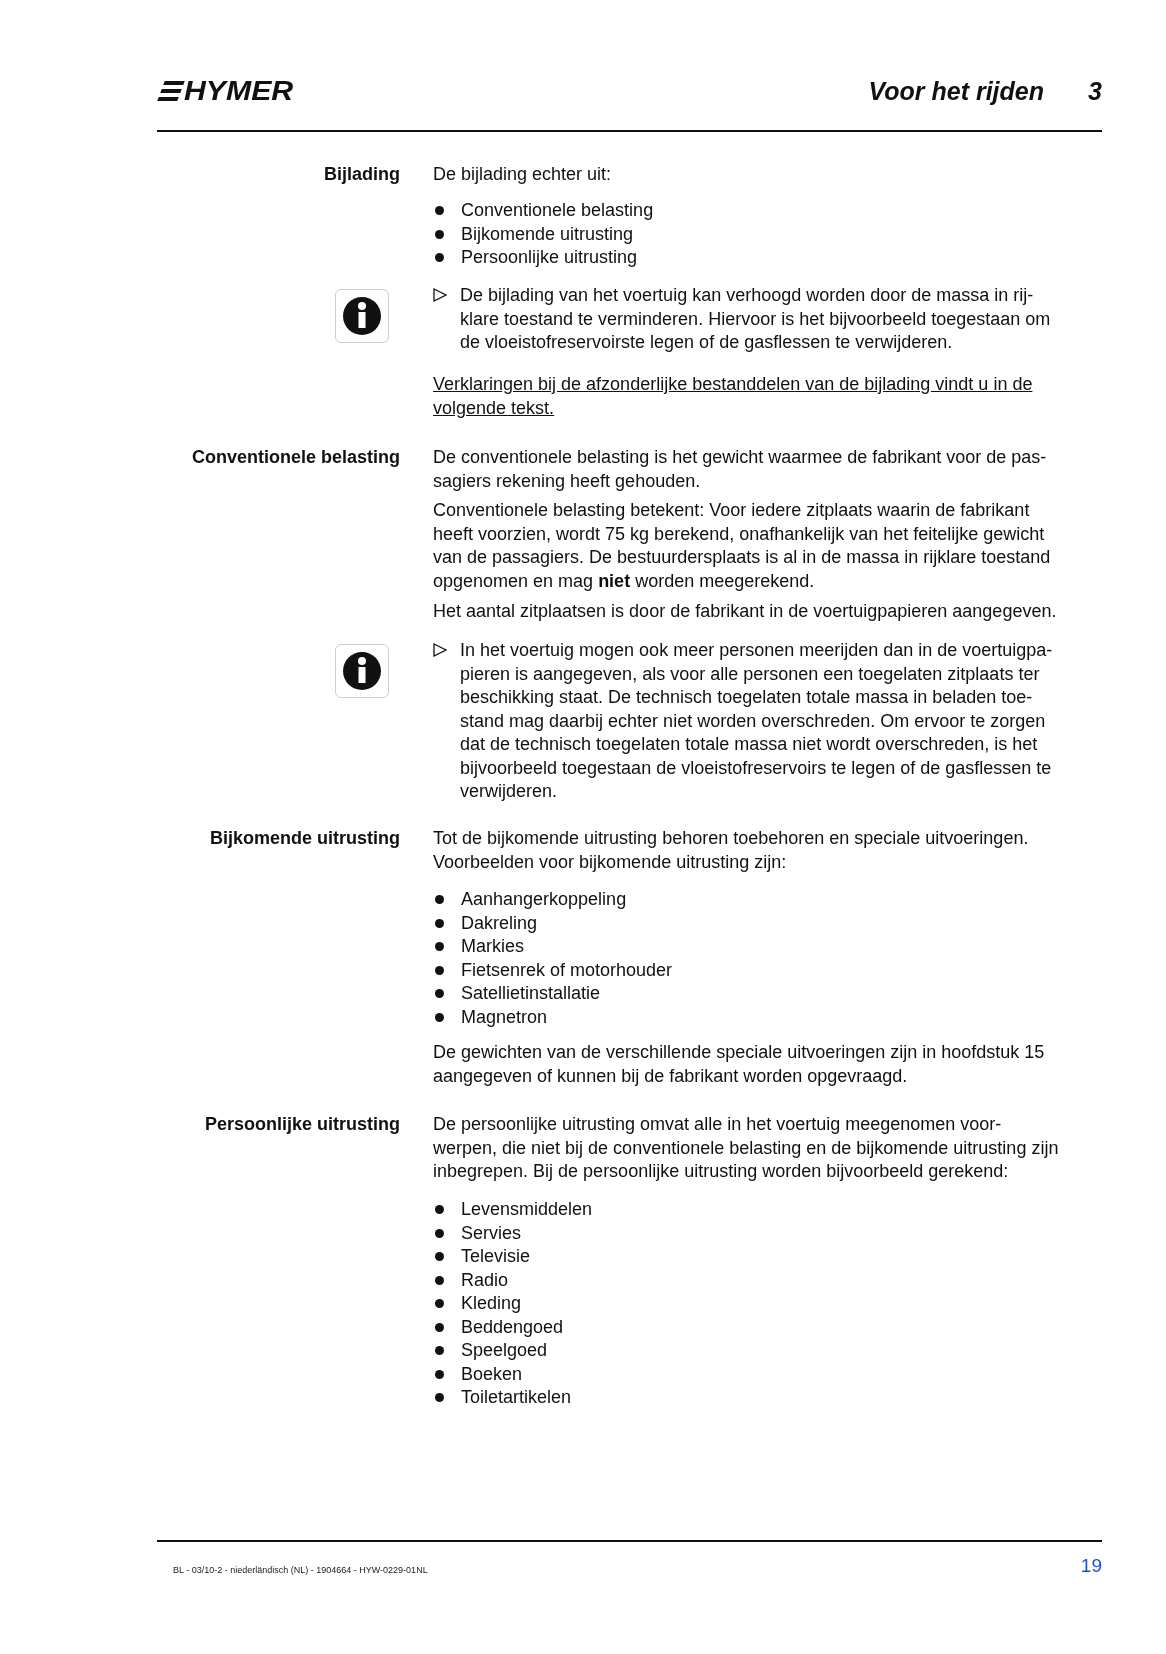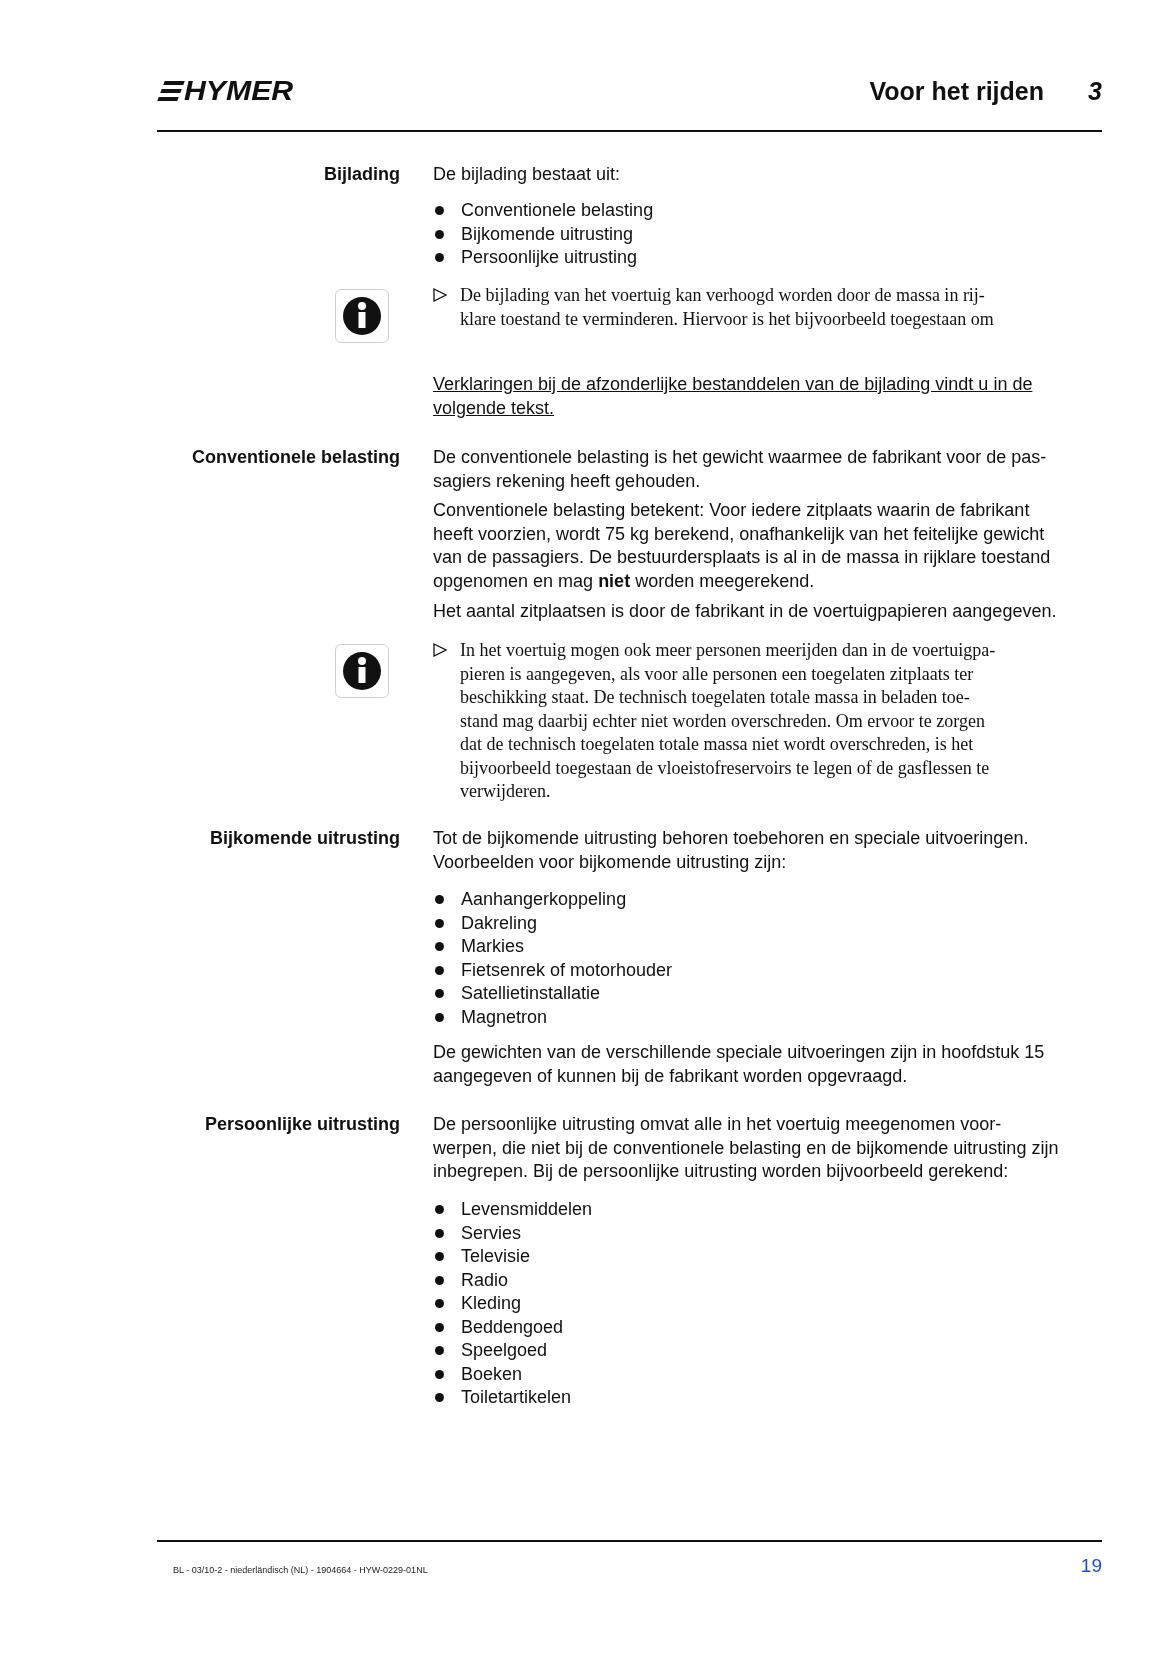--- a/index.html
+++ b/index.html
@@ -4,34 +4,34 @@
 <style>
   html, body { margin: 0; padding: 0; background: #ffffff; }
   body { width: 1166px; height: 1654px; position: relative; overflow: hidden;
          font-family: "Liberation Sans", sans-serif; color: #111111; }
   .logo { position: absolute; left: 158px; top: 76px; height: 30px; display: flex; align-items: center; }
   .logo-bars { position: relative; width: 26px; height: 22px; margin-right: 0px; }
   .logo-bars span { position: absolute; height: 4px; background: #111; transform: skewX(-20deg); }
   .logo-text { font-family: "Liberation Sans", sans-serif; font-weight: 700; font-style: italic;
                font-size: 27px; letter-spacing: 0px; transform: scaleX(1.12); transform-origin: left center;
                line-height: 30px; color: #111; }
-  .hdr-title { position: absolute; right: 122px; top: 76px; font-size: 25px; font-weight: 700; 
+  .hdr-title { position: absolute; right: 122px; top: 76px; font-size: 25px; font-weight: 700; font-style: italic;
                line-height: 30px; white-space: nowrap; }
   .hdr-num { position: absolute; right: 64px; top: 76px; font-size: 25px; font-weight: 700; font-style: italic; line-height: 30px; }
   .rule { position: absolute; left: 157px; width: 945px; height: 2px; background: #111; }
   .side { position: absolute; right: 766px; font-size: 18px; font-weight: 700; line-height: 23px; white-space: nowrap; text-align: right; }
   .para { position: absolute; left: 433px; font-size: 18px; line-height: 23.5px; white-space: nowrap; }
   .para div { height: 23.5px; }
   .blist { position: absolute; left: 433px; font-size: 18px; line-height: 23.5px; white-space: nowrap; }
   .blist .li { height: 23.5px; display: flex; align-items: center; }
   .dot { width: 9px; height: 9px; border-radius: 50%; background: #111; margin-left: 2px; margin-right: 17px; flex: none; }
   .note { position: absolute; left: 433px; font-size: 18px; line-height: 23.5px; white-space: nowrap; }
   .note .tri { position: absolute; left: 0; top: 4px; width: 14px; height: 14px; }
   .note .lines { margin-left: 27px; }
-  .note .lines div { height: 23.5px; font-family: Liberation Serif, serif; }
+  .note .lines div { height: 23.5px; }
   .info-box { position: absolute; left: 335px; width: 54px; height: 54px; border: 1px solid #cfcfcf; border-radius: 6px;
               box-sizing: border-box; display: flex; align-items: center; justify-content: center; background: #fff; }
   .foot-left { position: absolute; left: 157px; top: 1564px; font-size: 9px; line-height: 12px; color: #222; white-space: nowrap; margin-left: 16px; }
   .foot-num { position: absolute; right: 64px; top: 1554px; font-size: 19px; line-height: 24px; color: #1d4ed8; }
   b { font-weight: 700; }
 </style>
 </head>
 <body>
 
 <div class="logo">
@@ -41,21 +41,21 @@
     <span style="left:0px; top:17px; width:20px;"></span>
   </div>
   <span class="logo-text">HYMER</span>
 </div>
 <div class="hdr-title">Voor het rijden</div>
 <div class="hdr-num">3</div>
 <div class="rule" style="top:130px;"></div>
 
 <div class="side" style="top:163px;">Bijlading</div>
 <div class="para" style="top:163px;">
-  <div>De bijlading bestaat uit:</div>
+  <div>De bijlading echter uit:</div>
 </div>
 <div class="blist" style="top:199px;">
   <div class="li">
       <span class="dot"></span>
       <span>Conventionele belasting</span>
     </div>
   <div class="li">
       <span class="dot"></span>
       <span>Bijkomende uitrusting</span>
     </div>
@@ -72,20 +72,21 @@
     <rect x="16.5" y="16" width="7" height="16" fill="#fff"></rect>
   </svg>
 </div>
 <div class="note" style="top:284px;">
   <svg class="tri" viewBox="0 0 14 14">
       <polygon points="1,1 13,7 1,13" fill="none" stroke="#111" stroke-width="1.3"></polygon>
     </svg>
   <div class="lines">
     <div>De bijlading van het voertuig kan verhoogd worden door de massa in rij-</div>
     <div>klare toestand te verminderen. Hiervoor is het bijvoorbeeld toegestaan om</div>
+    <div>de vloeistofreservoirste legen of de gasflessen te verwijderen.</div>
   </div>
 </div>
 <div class="para" style="top:373px;text-decoration:underline;">
   <div>Verklaringen bij de afzonderlijke bestanddelen van de bijlading vindt u in de</div>
   <div>volgende tekst.</div>
 </div>
 
 <div class="side" style="top:446px;">Conventionele belasting</div>
 <div class="para" style="top:446px;">
   <div>De conventionele belasting is het gewicht waarmee de fabrikant voor de pas-</div>

